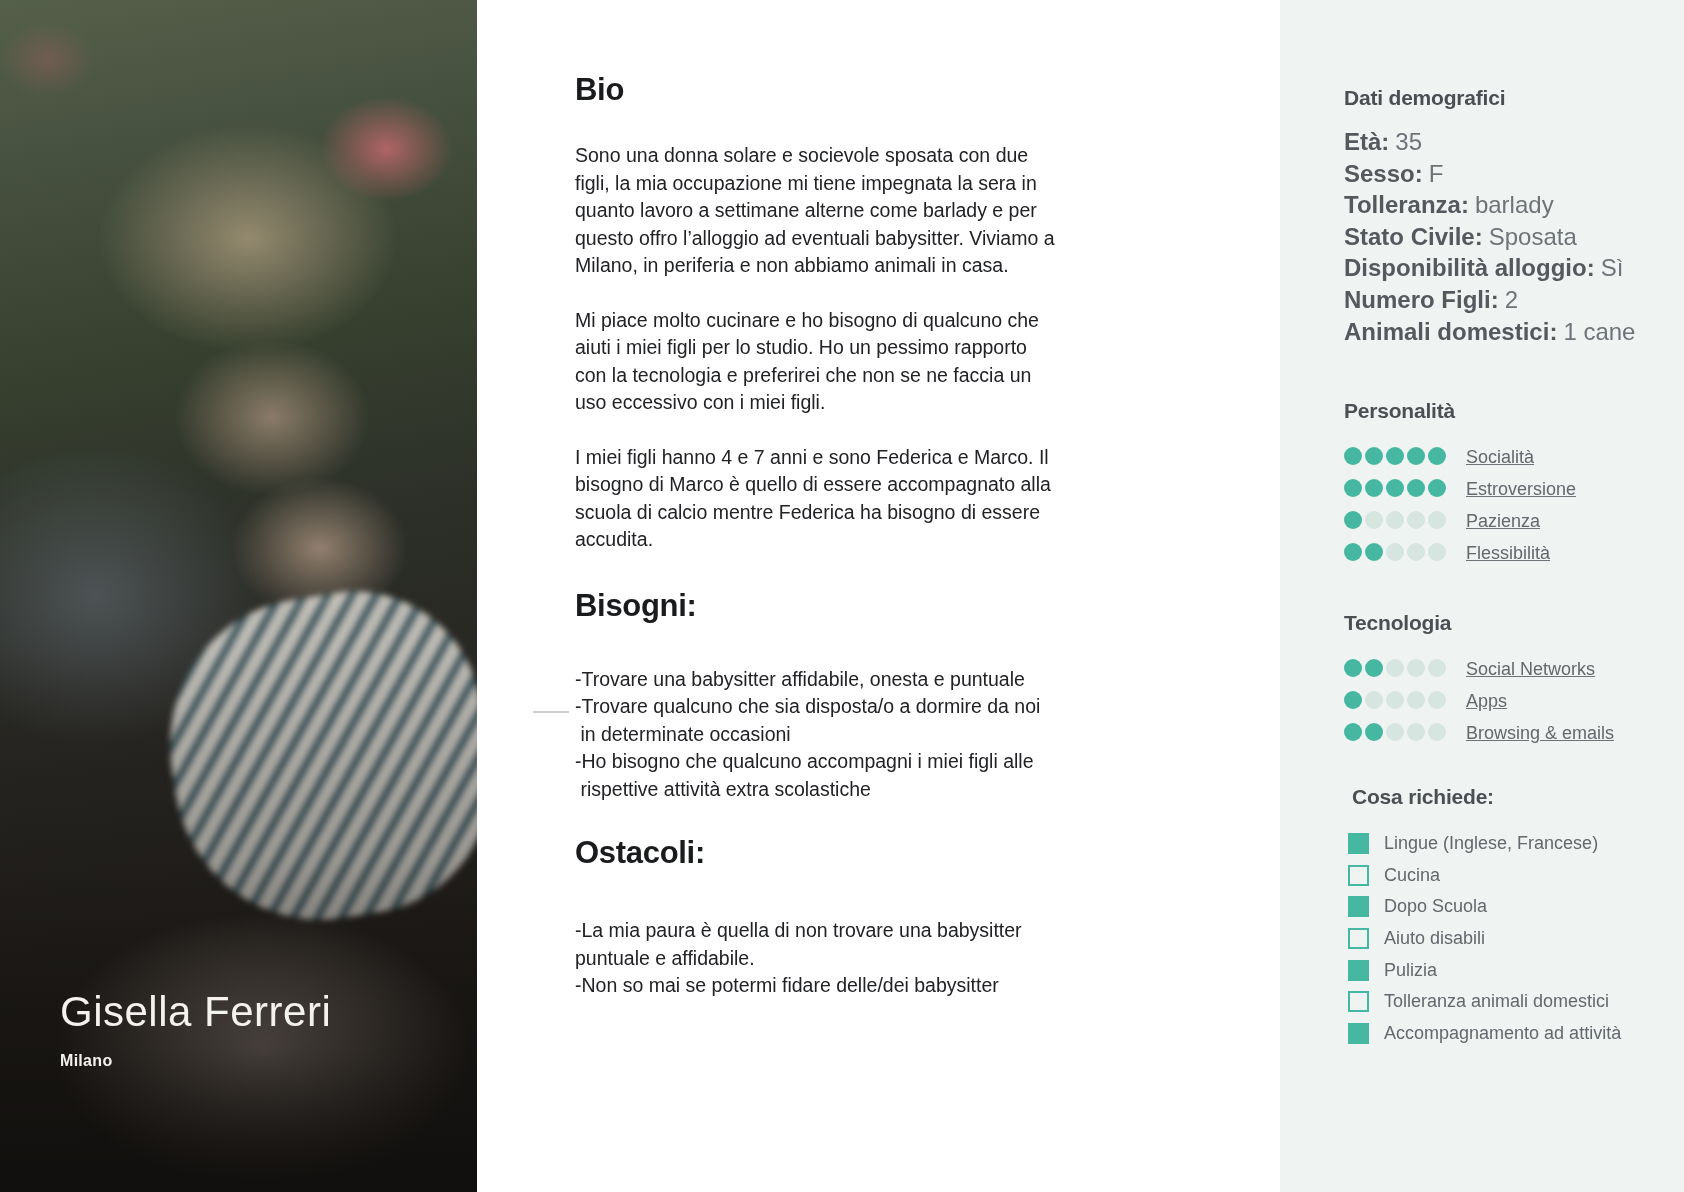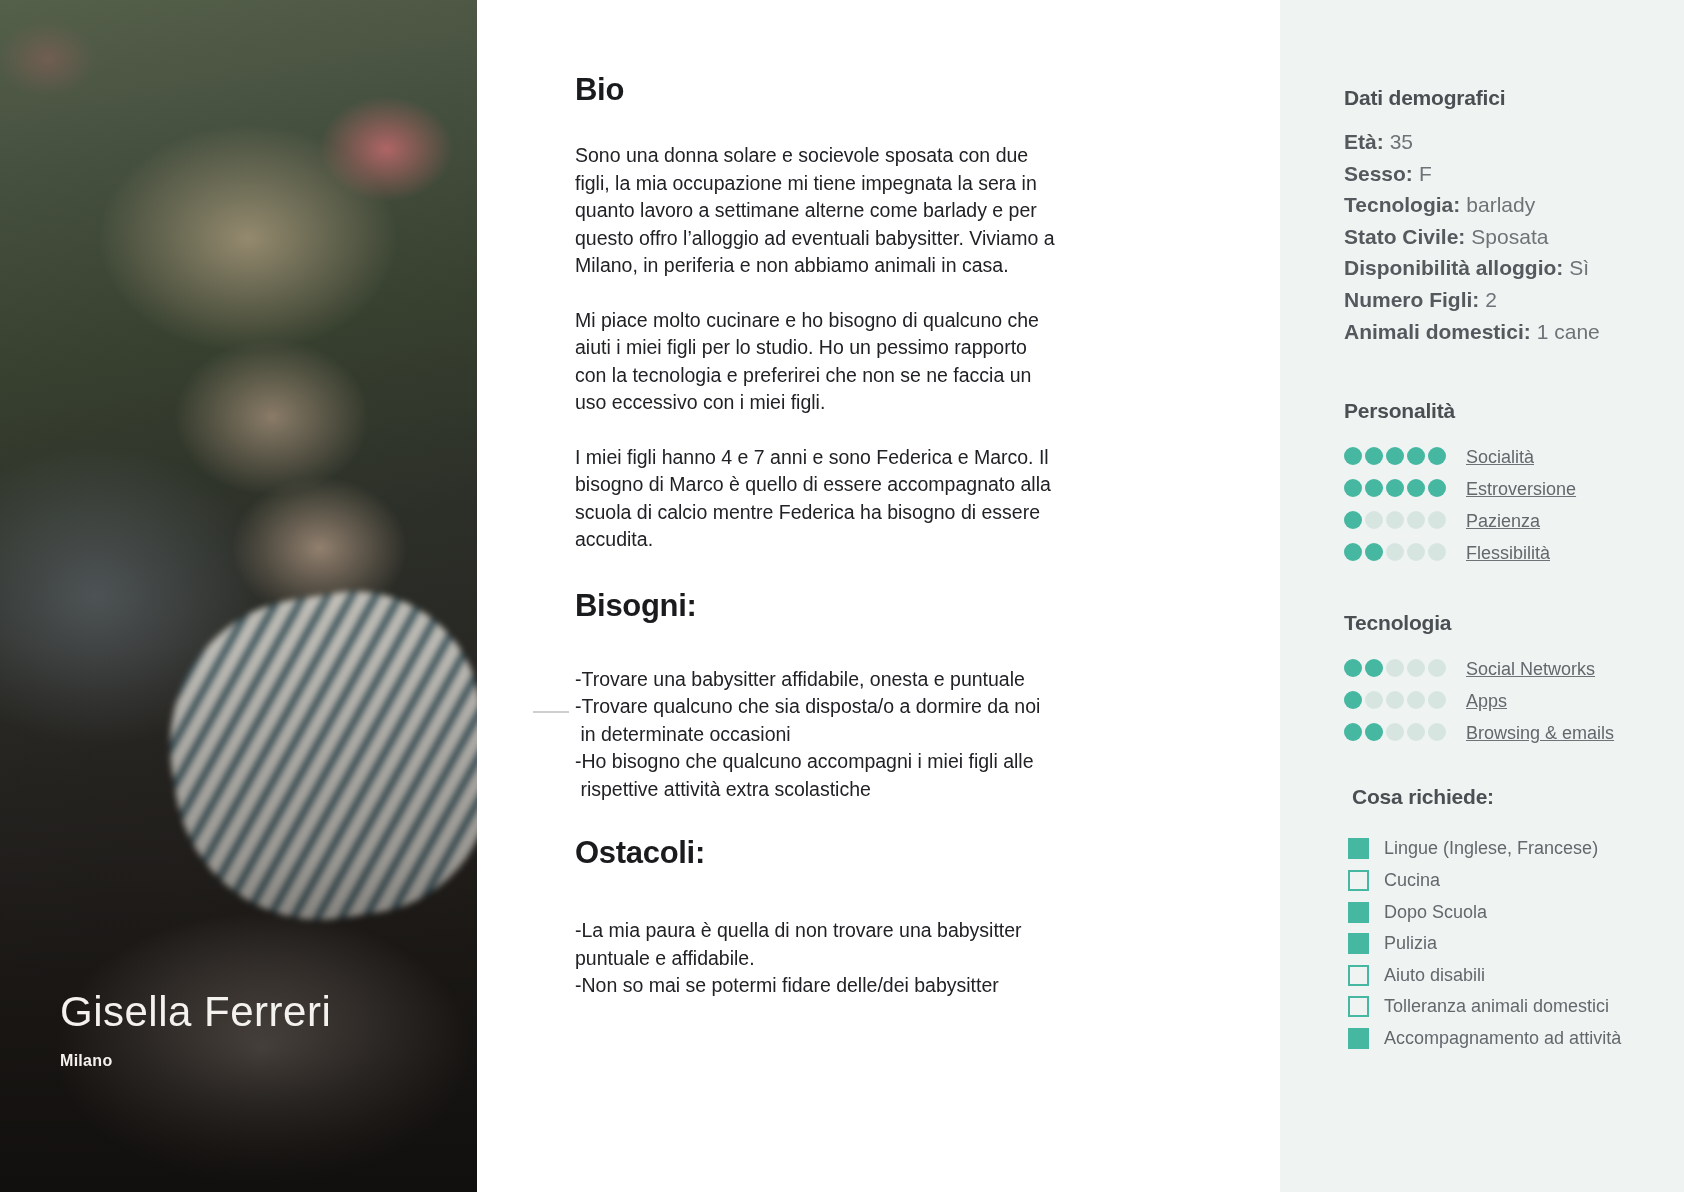--- a/index.html
+++ b/index.html
@@ -63,34 +63,34 @@
   
   .sidebar{
     position:absolute;left:1280px;top:0;width:404px;height:1192px;
     background:var(--sidebar-bg);
     padding:86px 20px 4px 64px;color:var(--side-value);
   }
   .sidebar h3{
     font-size:21px;font-weight:700;color:var(--side-heading);letter-spacing:-.2px;
   }
   .sidebar h3.demo-h{margin-bottom:16px;}
-  .demo-row{font-size:21px;line-height:31.6px;white-space:nowrap;}
+  .demo-row{font-size:24px;line-height:31.6px;white-space:nowrap;}
   .demo-label{font-weight:700;color:var(--side-label);}
   .demo-value{color:var(--side-value);margin-left:6px;}
 
   .sidebar h3.pers-h{margin-top:52px;margin-bottom:24px;}
   .sidebar h3.tech-h{margin-top:36px;margin-bottom:24px;}
   .dot-row{display:flex;align-items:flex-start;height:32px;text-decoration:underline;}
   .dots{display:inline-flex;gap:3px;width:122px;}
   .dot{width:18px;height:18px;border-radius:50%;background:var(--dot-empty);}
   .dot.on{background:var(--accent);}
   .dot-label{font-size:18px;color:#64676c;}
 
   .sidebar h3.req-h{margin-top:30px;margin-bottom:24px;padding-left:8px;}
-  .req-row{display:flex;align-items:center;height:31.6px;padding-left:4px;}
+  .req-row{display:flex;align-items:flex-start;height:31.6px;padding-left:4px;}
   .box{width:21px;height:21px;flex:0 0 21px;border:2px solid var(--accent);background:transparent;}
   .box.checked{background:var(--accent);border-color:var(--accent);}
   .req-label{font-size:18px;color:#64676c;margin-left:15px;white-space:nowrap;}
 </style>
 </head>
 <body>
 
 <div class="canvas">
 
   <aside class="photo">
@@ -132,21 +132,21 @@
 puntuale e affidabile.
 -Non so mai se potermi fidare delle/dei babysitter</div>
   </main>
   <div class="dash"></div>
 
   <aside class="sidebar">
     <h3 class="demo-h">Dati demografici</h3>
     <div id="demo-rows">
         <div class="demo-row"><span class="demo-label">Età:</span><span class="demo-value">35</span></div>
         <div class="demo-row"><span class="demo-label">Sesso:</span><span class="demo-value">F</span></div>
-        <div class="demo-row"><span class="demo-label">Tecnologia:</span><span class="demo-value">barlady</span></div>
+        <div class="demo-row"><span class="demo-label">Tolleranza:</span><span class="demo-value">barlady</span></div>
         <div class="demo-row"><span class="demo-label">Stato Civile:</span><span class="demo-value">Sposata</span></div>
         <div class="demo-row"><span class="demo-label">Disponibilità alloggio:</span><span class="demo-value">Sì</span></div>
         <div class="demo-row"><span class="demo-label">Numero Figli:</span><span class="demo-value">2</span></div>
         <div class="demo-row"><span class="demo-label">Animali domestici:</span><span class="demo-value">1 cane</span></div>
       </div>
 
     <h3 class="pers-h">Personalità</h3>
     <div id="personality-rows">
         <div class="dot-row">
           <span class="dots">
@@ -232,28 +232,28 @@
         </div>
         <div class="req-row">
           <span class="box"></span>
           <span class="req-label">Cucina</span>
         </div>
         <div class="req-row">
           <span class="box checked"></span>
           <span class="req-label">Dopo Scuola</span>
         </div>
         <div class="req-row">
-          <span class="box checked"></span>
-          <span class="req-label">Pulizia</span>
-        </div>
-        <div class="req-row">
           <span class="box"></span>
           <span class="req-label">Aiuto disabili</span>
         </div>
         <div class="req-row">
+          <span class="box checked"></span>
+          <span class="req-label">Pulizia</span>
+        </div>
+        <div class="req-row">
           <span class="box"></span>
           <span class="req-label">Tolleranza animali domestici</span>
         </div>
         <div class="req-row">
           <span class="box checked"></span>
           <span class="req-label">Accompagnamento ad attività</span>
         </div>
       </div>
   </aside>
 

